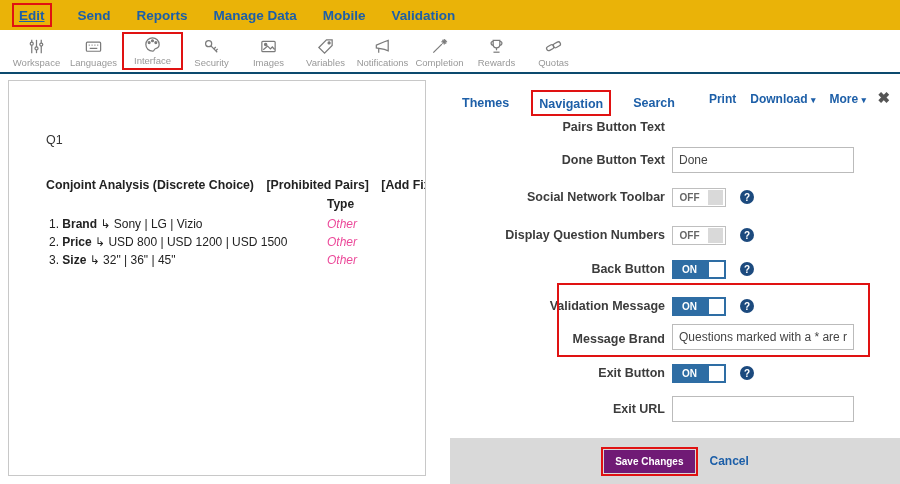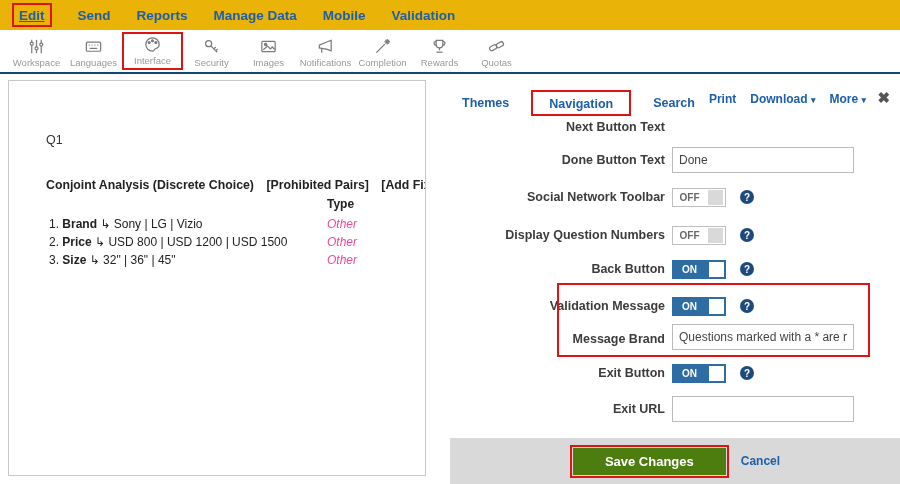--- a/index.html
+++ b/index.html
@@ -45,21 +45,21 @@
   .ptype-header { position: absolute; left: 318px; top: 116px; font-size: 12px; font-weight: 700; color: #222; }
   .prow { position: absolute; left: 0; width: 100%; height: 16px; font-size: 12px; color: #222; }
   .pleft { position: absolute; left: 40px; white-space: nowrap; }
   .pleft b { font-weight: 700; }
   .ptype { position: absolute; left: 318px; font-style: italic; color: #ec4899; }
 
   
   .tabsrow { position: absolute; left: 450px; top: 86px; width: 450px; height: 30px; }
   .tabs-left { position: absolute; left: 12px; top: 4px; display: flex; align-items: center; gap: 22px; }
   .tab { color: #1d5fa8; font-size: 12.5px; font-weight: 700; cursor: pointer; }
-  .tab-annot { padding: 2px 16px; }
+  .tab-annot { padding: 2px 6px; }
   .actions { position: absolute; right: 34px; top: 6px; display: flex; align-items: center; gap: 14px; }
   .action { color: #1d5fa8; font-size: 12px; font-weight: 700; cursor: pointer; white-space: nowrap; }
   .chev { font-size: 9px; color: #1d5fa8; }
   .close-x { position: absolute; right: 10px; top: 3px; font-size: 15px; font-weight: 700; color: #555; cursor: pointer; }
 
   
   .form { position: absolute; left: 450px; top: 114px; width: 450px; height: 324px; }
   .flabel { position: absolute; right: 235px; font-size: 12.5px; font-weight: 700; color: #3c3c3c; white-space: nowrap; }
   .finput {
     position: absolute; left: 222px; width: 182px; height: 26px;
@@ -87,23 +87,23 @@
     position: absolute; left: 107px; top: 169px; width: 313px; height: 74px;
     pointer-events: none;
   }
 
   
   .footer {
     position: absolute; left: 450px; top: 438px; width: 450px; height: 46px;
     background: #d9d9d9; display: flex; align-items: center; justify-content: center; gap: 12px;
   }
   .save-btn {
-    background: #4d7c0f; color: #fff; border: none; cursor: pointer;
+    background: #701a75; color: #fff; border: none; cursor: pointer;
     font-family: "Liberation Sans", sans-serif;
-    font-size: 13px; font-weight: 700; padding: 6px 32px;
+    font-size: 10px; font-weight: 700; padding: 6px 11px;
   }
   .save-annot { padding: 1px; }
   .cancel-link { color: #1d5fa8; font-size: 12px; font-weight: 700; cursor: pointer; }
 </style>
 </head>
 <body>
 
 <div id="app">
 
   <div class="topnav">
@@ -170,20 +170,29 @@
             <rect x="3" y="4.5" width="14" height="11" rx="1"></rect>
             <circle cx="7" cy="8" r="1.2" fill="#7b7b7b"></circle>
             <path d="M4.5 13.5 L9 9.5 L12 12.5 L14 10.5 L16.5 13.2"></path>
           </g>
         </svg>
       <div class="tlabel">Images</div>
     </div>
     <div class="tool">
       <svg width="19" height="19" viewBox="0 0 20 20">
           <g stroke="#7b7b7b" stroke-width="1.3" fill="none">
+            <path d="M3 11 L11 3 L17 3 L17 9 L9 17 Z"></path>
+            <circle cx="13.8" cy="6.2" r="1.1" fill="#7b7b7b"></circle>
+          </g>
+        </svg>
+      <div class="tlabel">Variables</div>
+    </div>
+    <div class="tool">
+      <svg width="19" height="19" viewBox="0 0 20 20">
+          <g stroke="#7b7b7b" stroke-width="1.3" fill="none">
             <path d="M3.5 8.5 L12 5 L16 3.5 L16 14.5 L12 13 L3.5 11.5 Z"></path>
             <line x1="6" y1="12.5" x2="6" y2="16.5"></line>
           </g>
         </svg>
       <div class="tlabel">Notifications</div>
     </div>
     <div class="tool">
       <svg width="19" height="19" viewBox="0 0 20 20">
           <g stroke="#7b7b7b" stroke-width="1.3" fill="none">
             <line x1="3.5" y1="16.5" x2="12.5" y2="7.5"></line>
@@ -250,21 +259,21 @@
     <div class="actions">
       <span class="action">Print</span>
       <span class="action"><span>Download</span> <span class="chev">▾</span></span>
       <span class="action"><span>More</span> <span class="chev">▾</span></span>
     </div>
     <span class="close-x">✖</span>
   </div>
 
   <div class="form">
 
-    <label class="flabel" style="top:6px">Next Button Text</label>
+    <label class="flabel" style="top:6px">Pairs Button Text</label>
 
     <label class="flabel" style="top:39px">Done Button Text</label>
     <input class="finput" style="top: 33px;" value="Done">
 
     <label class="flabel" style="top:76px">Social Network Toolbar</label>
     <div class="toggle off" style="top:74px">
         <span class="tg-label">OFF</span>
         <span class="tg-knob"></span>
       </div>
     <span class="help" style="top:76px">?</span>

